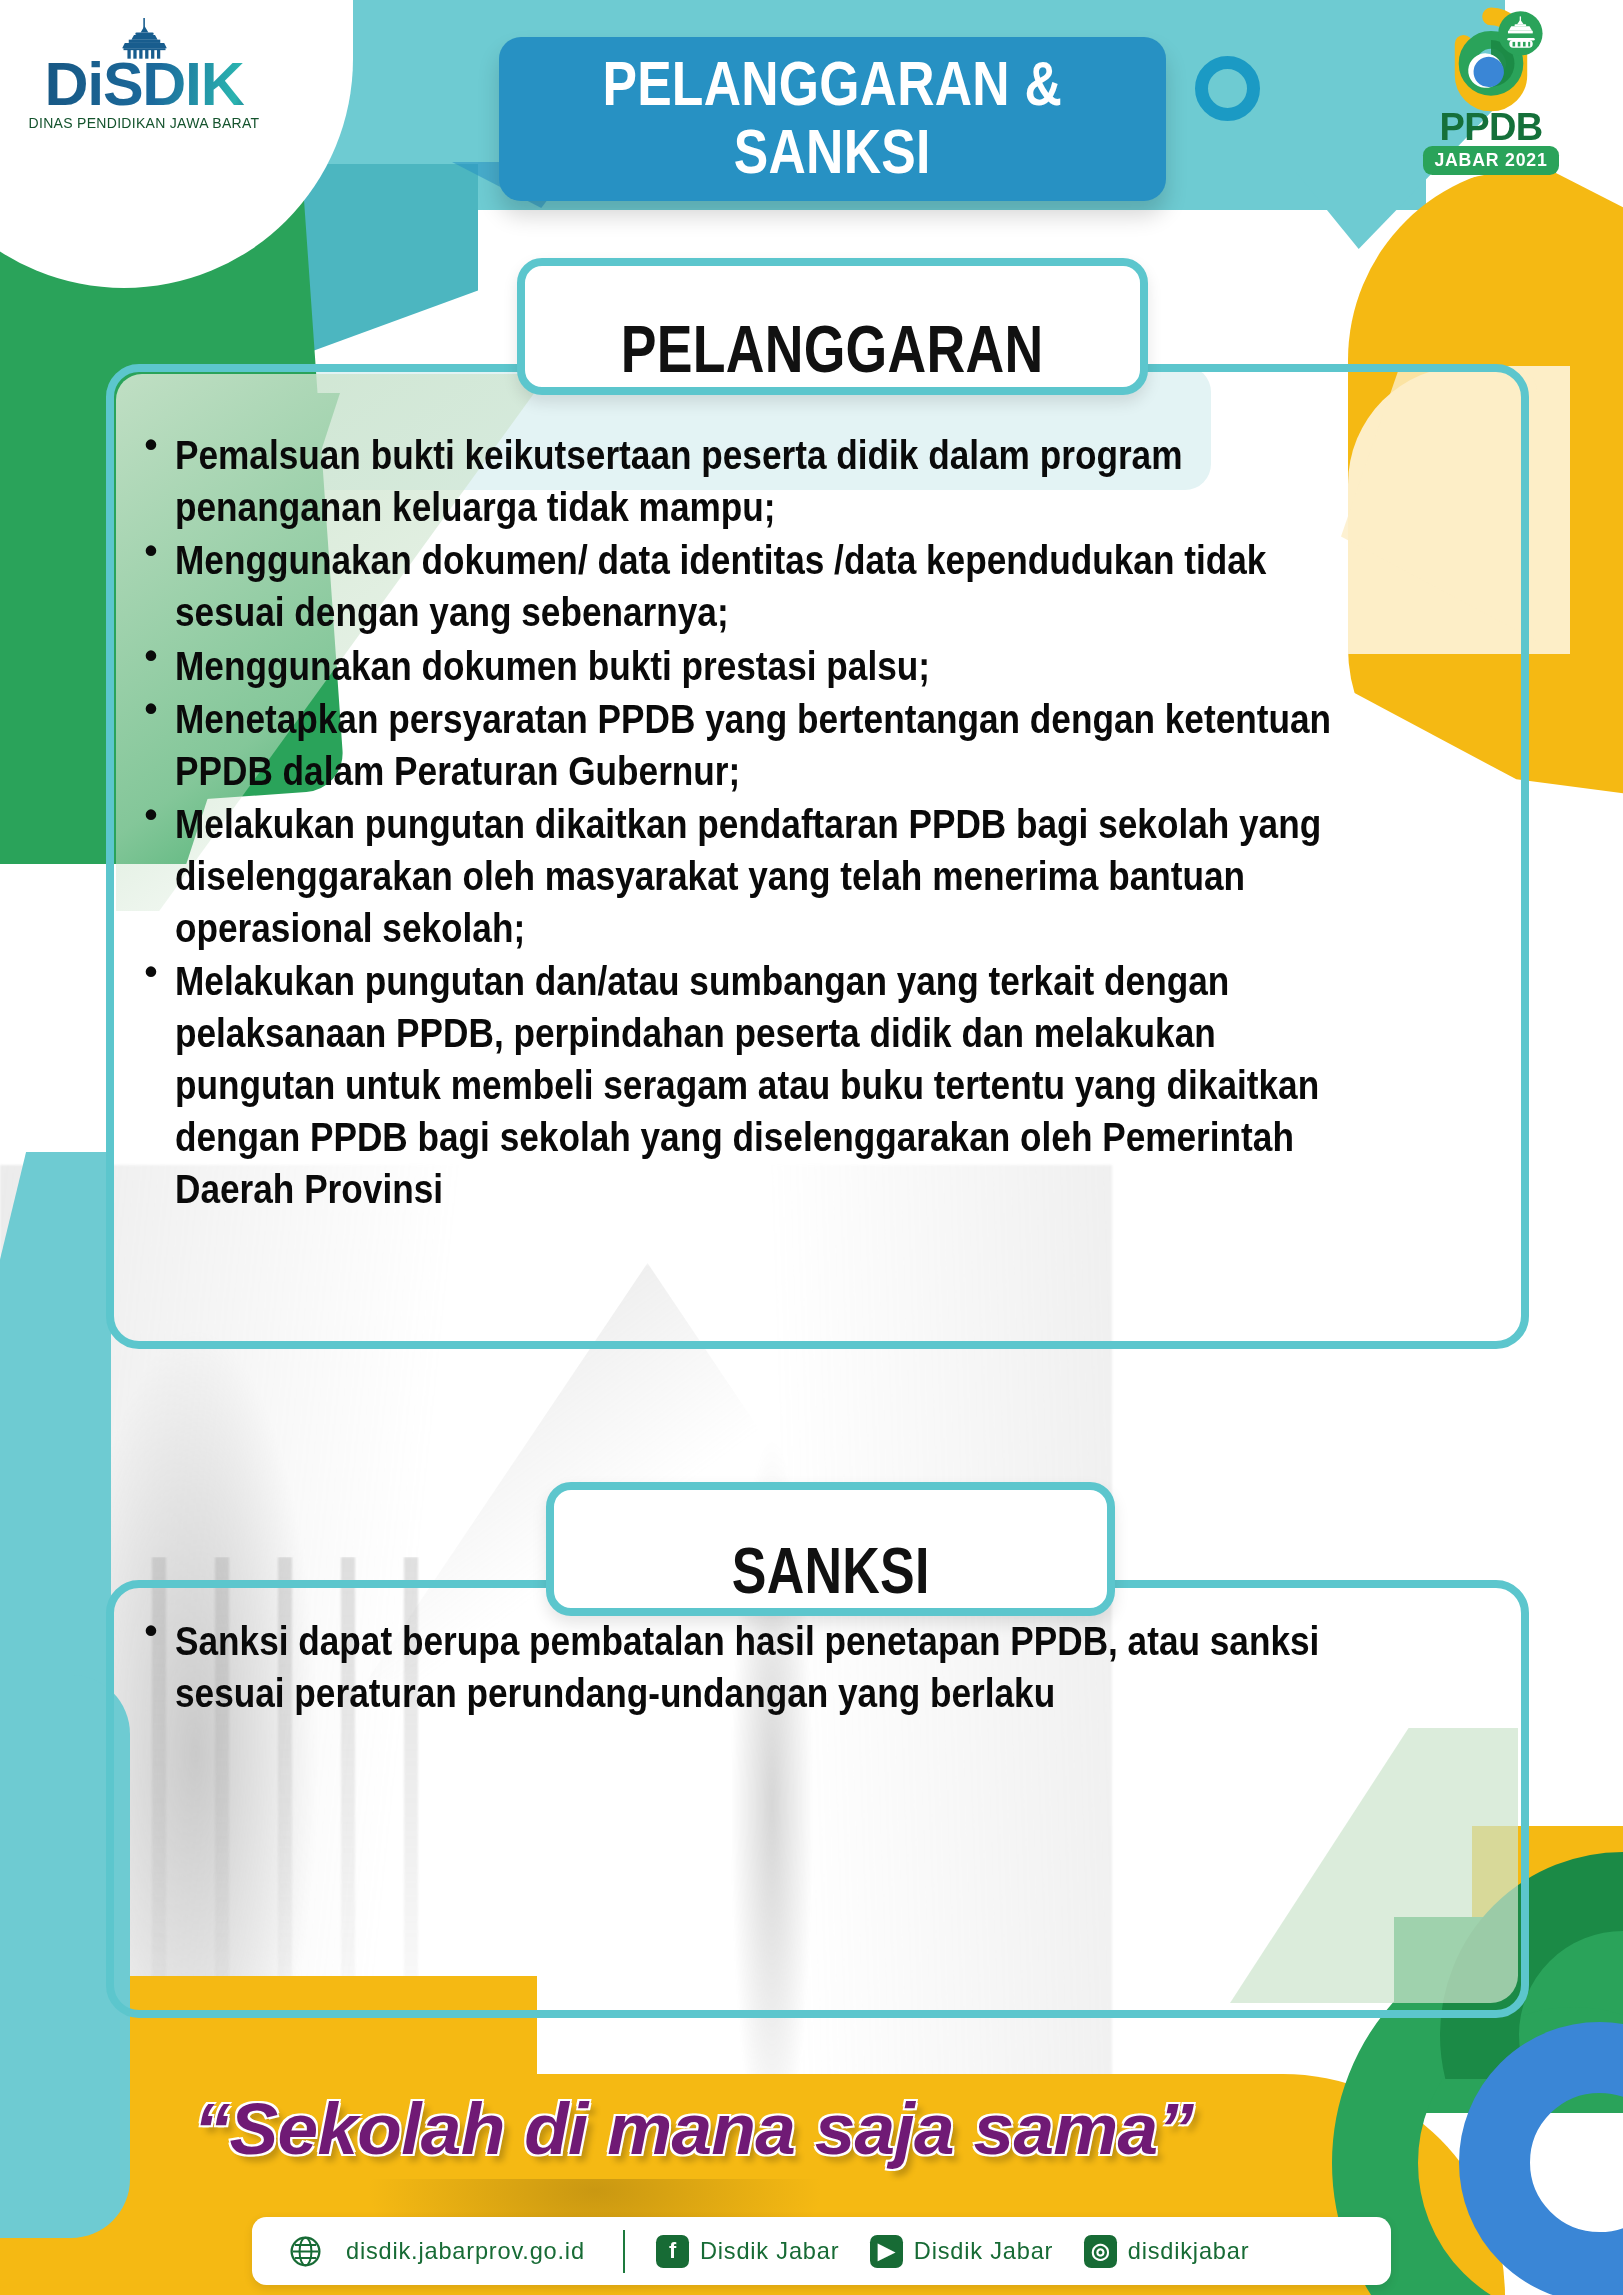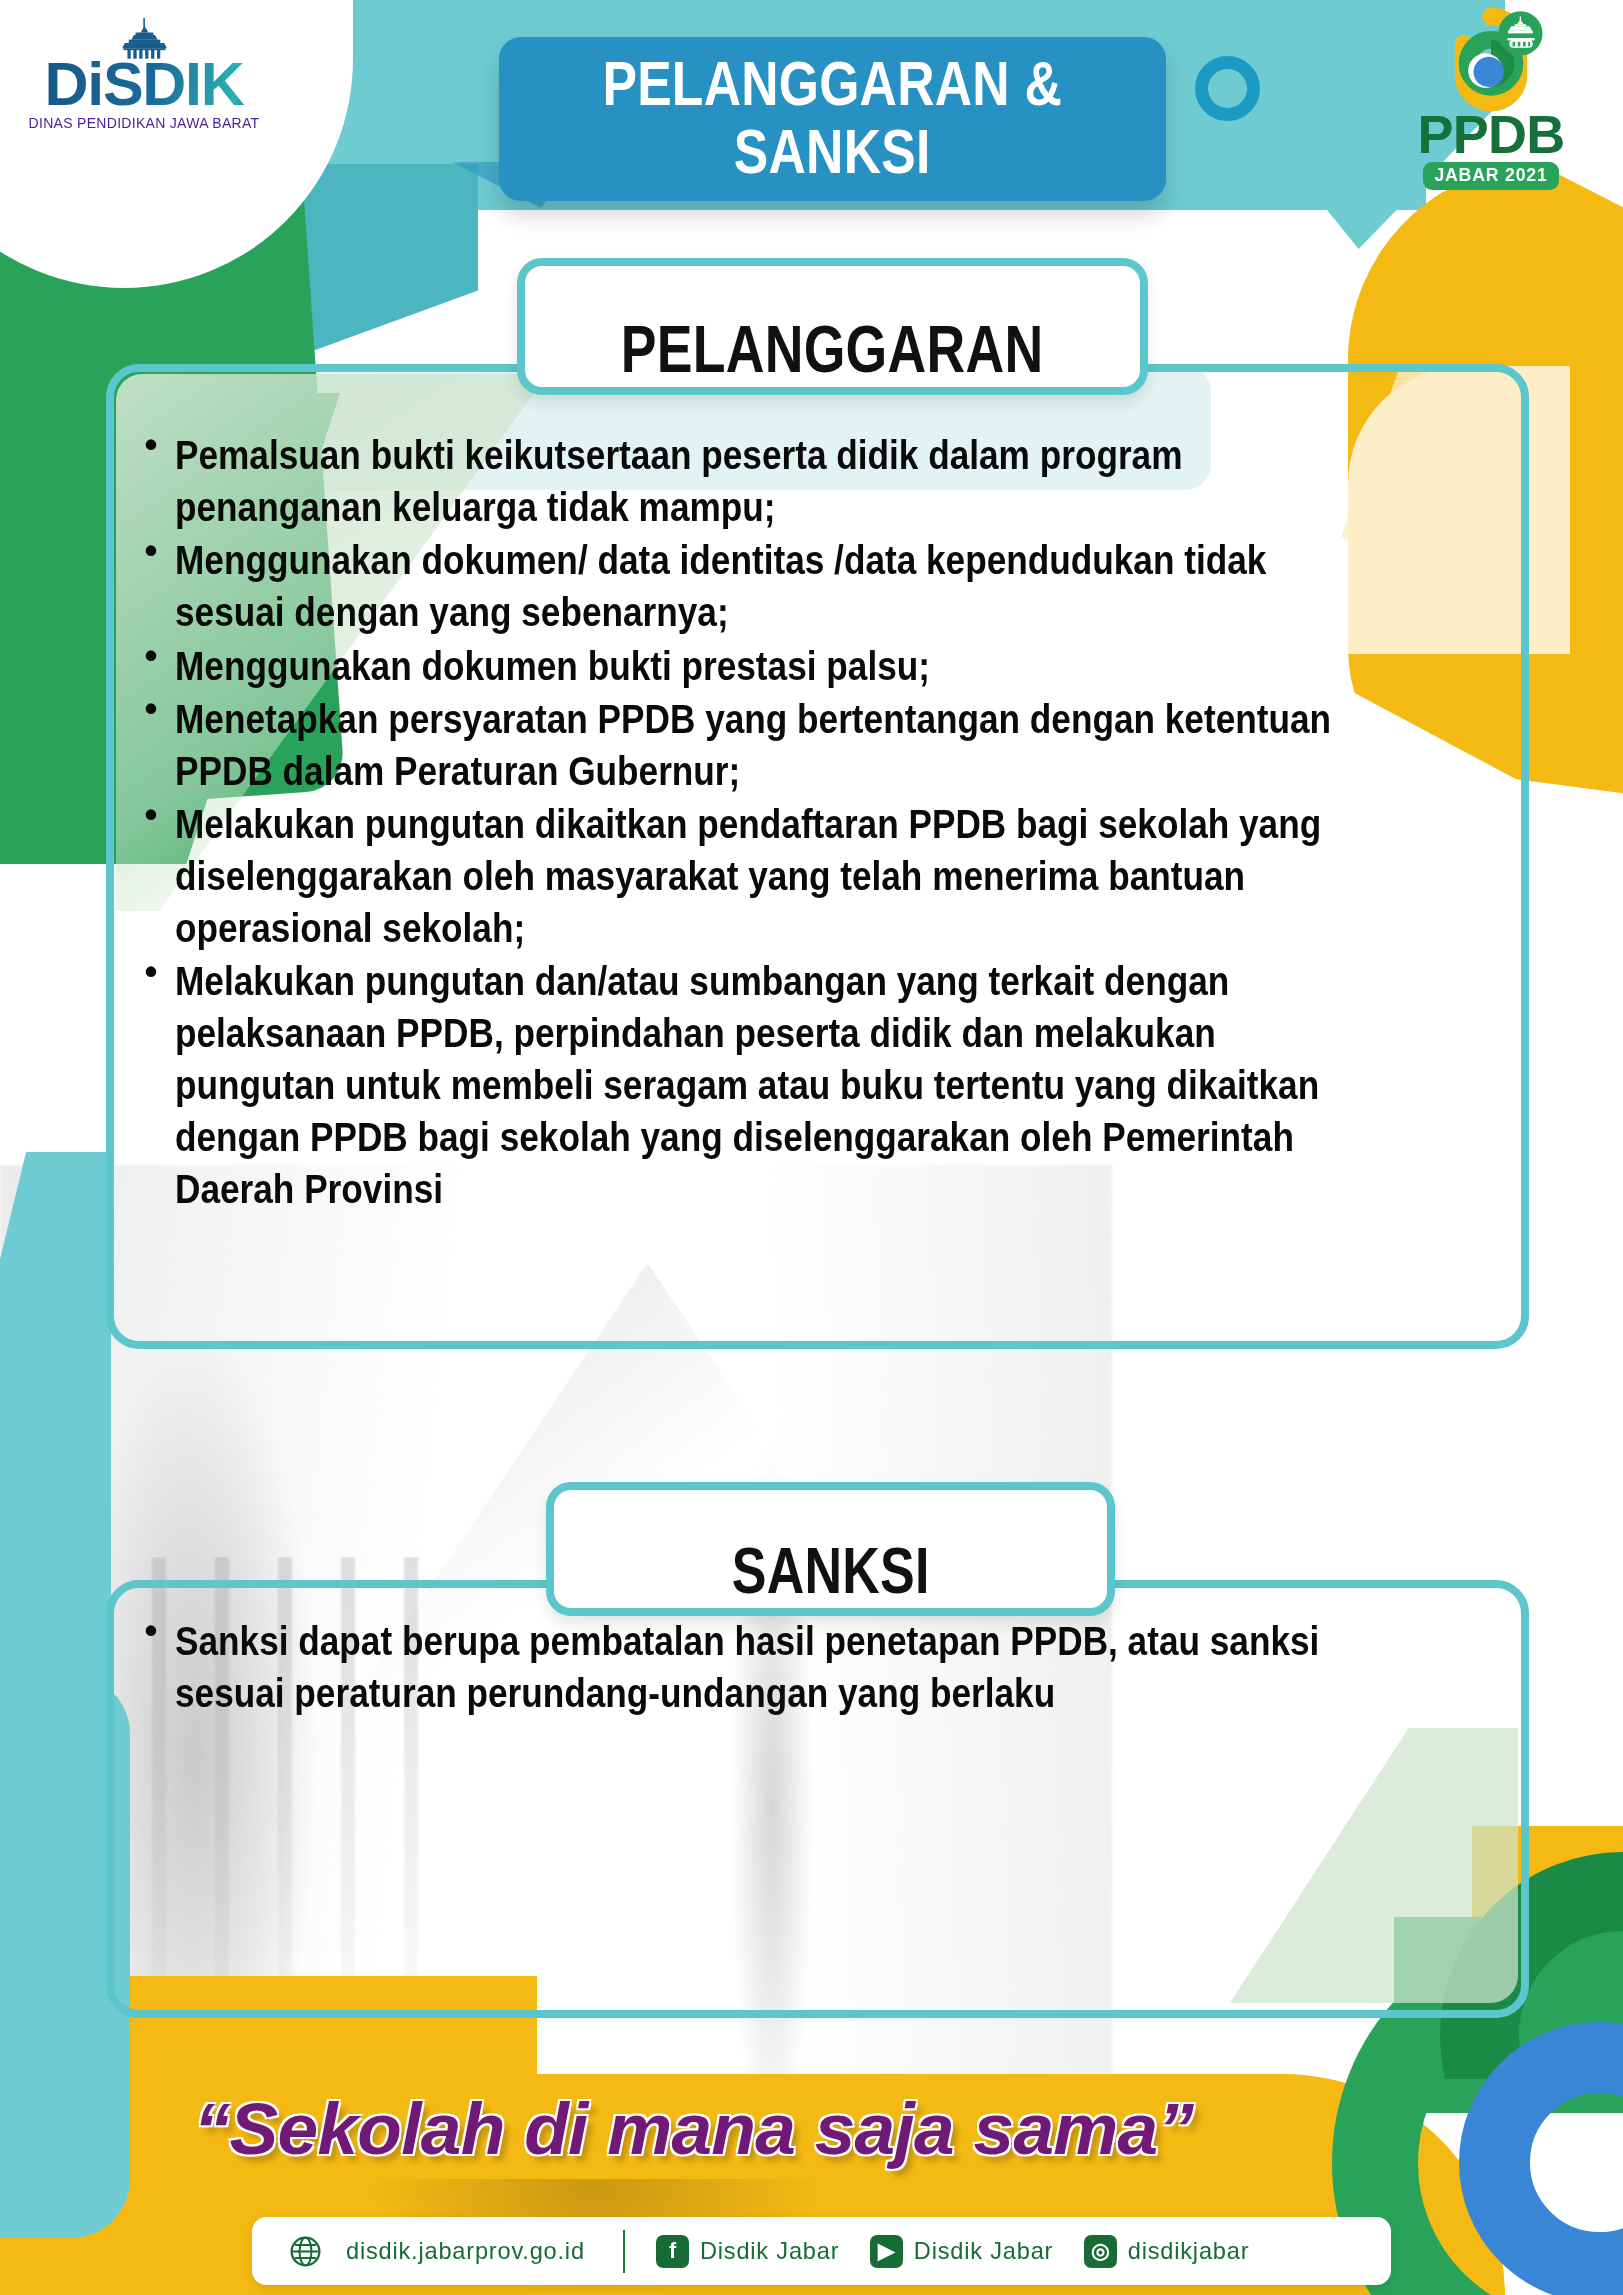--- a/index.html
+++ b/index.html
@@ -273,38 +273,38 @@
     color: #185d8e;
     line-height: .92;
     background: linear-gradient(100deg, #17547f 0%, #1b6a9c 55%, #2ab4b0 88%, #17547f 100%);
     -webkit-background-clip: text;
     background-clip: text;
     color: transparent;
   }
   .logo-sub {
     font-size: 14px;
     letter-spacing: 0.3px;
-    color: #4c1d95;
+    color: #14532d;
     font-weight: normal;
     margin-top: 2.6px;
   }
 
   
   .logo-ppdb {
     position: absolute;
     right: 47px;
     top: 6.5px;
     width: 170px;
     z-index: 10;
     text-align: center;
   }
   .ppdb-mark { width: 124px; height: 105px; display:block; margin: 0 auto; }
   .ppdb-text {
     font-weight: bold;
-    font-size: 54px;
+    font-size: 38px;
     color: #15703a;
     letter-spacing: -0.7px;
     line-height: .95;
     margin-top: -2.6px;
   }
   .ppdb-badge {
     display: inline-block;
     background: #2aa35a;
     color: #ffffff;
     font-weight: bold;

